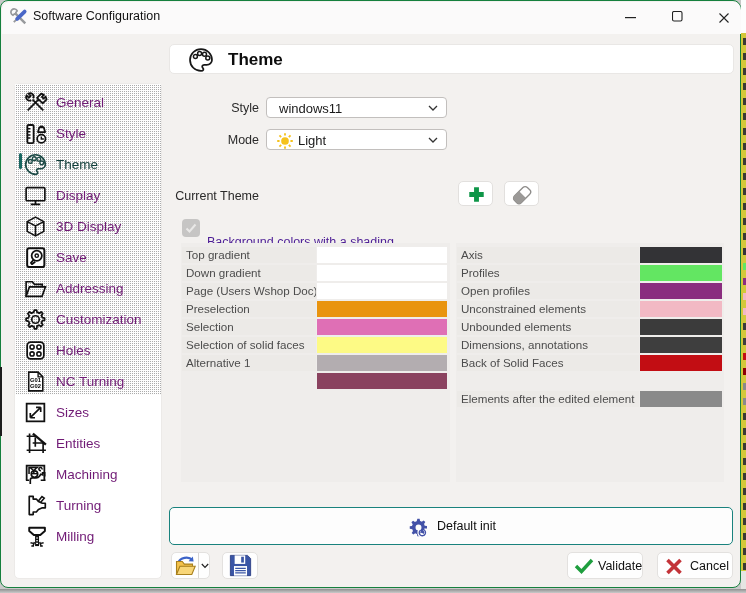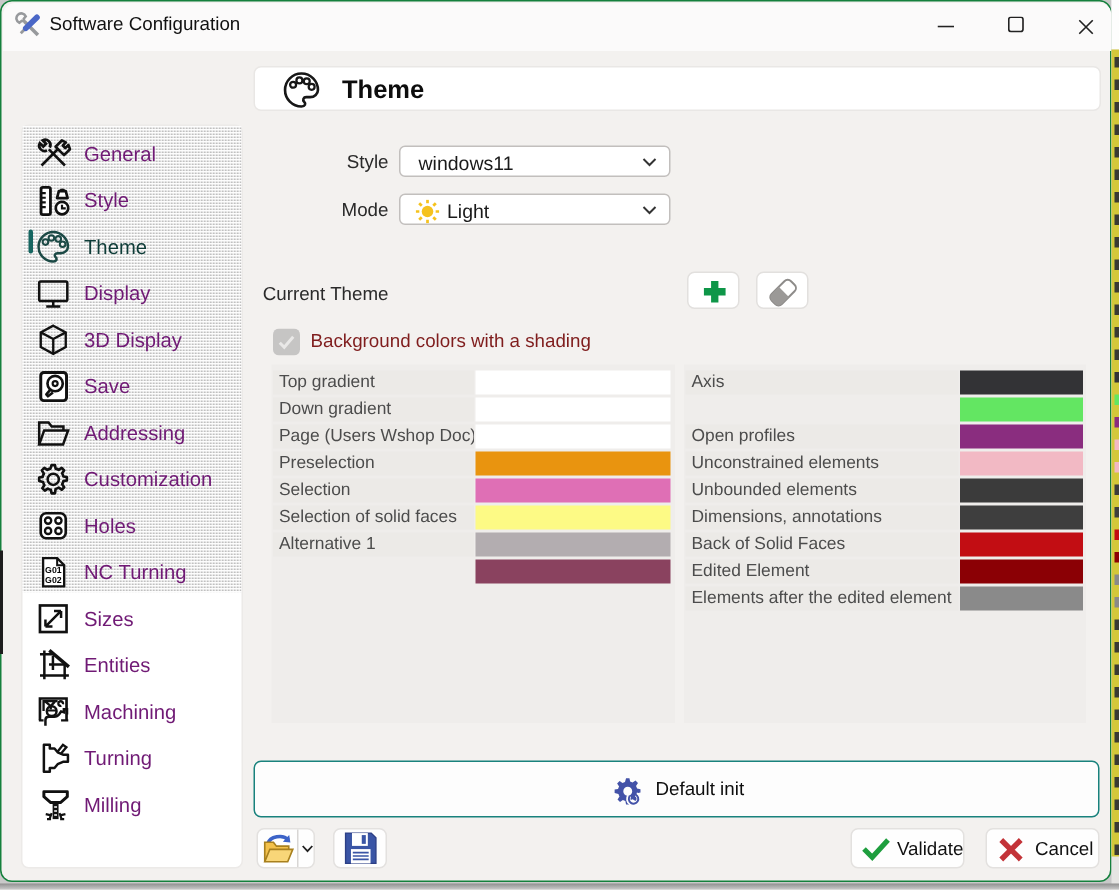--- a/index.html
+++ b/index.html
@@ -253,21 +253,21 @@
           <rect x="4.8" y="0.8" width="8.6" height="16.4" rx="2.8" fill="#fff" stroke="#8e8c8a" stroke-width="1.2"></rect>
           <path d="M4.8 8.4 h8.6 v6 a2.8 2.8 0 0 1 -2.8 2.8 h-3 a2.8 2.8 0 0 1 -2.8 -2.8 z" fill="#9b9997"></path>
         </g>
       </svg>
     </div>
 
     <svg class="abs" style="left:181px;top:218px" width="18" height="18" viewBox="0 0 18 18">
       <rect width="18" height="18" rx="4" fill="#c6c5c4"></rect>
       <path d="M4.5 9.5 L7.5 12.5 L13.5 5.5" fill="none" stroke="#e9e8e7" stroke-width="2"></path>
     </svg>
-    <div class="abs" style="left:206px;top:219px;font-size:12.5px;color:#7f1d1d">Background colors with a shading</div>
+    <div class="abs" style="left:206px;top:234px;font-size:12.5px;color:#4c1d95">Background colors with a shading</div>
 
     <div class="cpanel" style="left:180px;width:269px" id="lpanel">
       <div class="row" style="left:1px;top:4px;width:265px">
       <div class="cl" style="width:134px">Top gradient</div>
       <div class="cs" style="left:135px;width:130px;background:#ffffff"></div>
       </div>
       <div class="row" style="left:1px;top:22px;width:265px">
       <div class="cl" style="width:134px">Down gradient</div>
       <div class="cs" style="left:135px;width:130px;background:#ffffff"></div>
       </div>
@@ -294,20 +294,21 @@
       <div class="row" style="left:1px;top:130px;width:265px">
       <div class="cs" style="left:135px;width:130px;background:#8a425f"></div>
       </div>
     </div>
     <div class="cpanel" style="left:455px;width:268px" id="rpanel">
       <div class="row" style="left:1px;top:4px;width:265px">
       <div class="cl" style="width:182px">Axis</div>
       <div class="cs" style="left:183px;width:82px;background:#333336"></div>
       </div>
       <div class="row" style="left:1px;top:22px;width:265px">
+      <div class="cl" style="width:182px">Profiles</div>
       <div class="cs" style="left:183px;width:82px;background:#63e662"></div>
       </div>
       <div class="row" style="left:1px;top:40px;width:265px">
       <div class="cl" style="width:182px">Open profiles</div>
       <div class="cs" style="left:183px;width:82px;background:#8a2d7f"></div>
       </div>
       <div class="row" style="left:1px;top:58px;width:265px">
       <div class="cl" style="width:182px">Unconstrained elements</div>
       <div class="cs" style="left:183px;width:82px;background:#f2b9c4"></div>
       </div>
@@ -315,24 +316,20 @@
       <div class="cl" style="width:182px">Dimensions, annotations</div>
       <div class="cs" style="left:183px;width:82px;background:#3e3e3e"></div>
       </div>
       <div class="row" style="left:1px;top:76px;width:265px">
       <div class="cl" style="width:182px">Unbounded elements</div>
       <div class="cs" style="left:183px;width:82px;background:#3b3b3b"></div>
       </div>
       <div class="row" style="left:1px;top:112px;width:265px">
       <div class="cl" style="width:182px">Back of Solid Faces</div>
       <div class="cs" style="left:183px;width:82px;background:#c20d13"></div>
-      </div>
-      <div class="row" style="left:1px;top:130px;width:265px">
-      <div class="cl" style="width:182px">Edited Element</div>
-      <div class="cs" style="left:183px;width:82px;background:#8b0005"></div>
       </div>
       <div class="row" style="left:1px;top:148px;width:265px">
       <div class="cl" style="width:182px">Elements after the edited element</div>
       <div class="cs" style="left:183px;width:82px;background:#8a8a8a"></div>
       </div>
     </div>
 
     <div class="definit">
       <svg class="abs" style="left:238px;top:9px" width="21" height="21" viewBox="0 0 24 24">
         <path fill-rule="evenodd" fill="#4352a8" d="M10.7 2 h2.6 l0.5 2.6 a7.6 7.6 0 0 1 1.9 0.8 l2.2-1.5 1.9 1.9 -1.5 2.2 a7.6 7.6 0 0 1 0.8 1.9 l2.6 0.5 v2.6 l-2.6 0.5 a7.6 7.6 0 0 1 -0.8 1.9 l1.5 2.2 -1.9 1.9 -2.2-1.5 a7.6 7.6 0 0 1 -1.9 0.8 L13.3 22 h-2.6 l-0.5-2.6 a7.6 7.6 0 0 1 -1.9-0.8 l-2.2 1.5 -1.9-1.9 1.5-2.2 a7.6 7.6 0 0 1 -0.8-1.9 L2 13.3 v-2.6 l2.6-0.5 a7.6 7.6 0 0 1 0.8-1.9 L3.9 6.1 5.8 4.2 l2.2 1.5 a7.6 7.6 0 0 1 1.9-0.8 z M12 8.6 a3.4 3.4 0 1 0 0 6.8 a3.4 3.4 0 0 0 0-6.8 z"></path>

